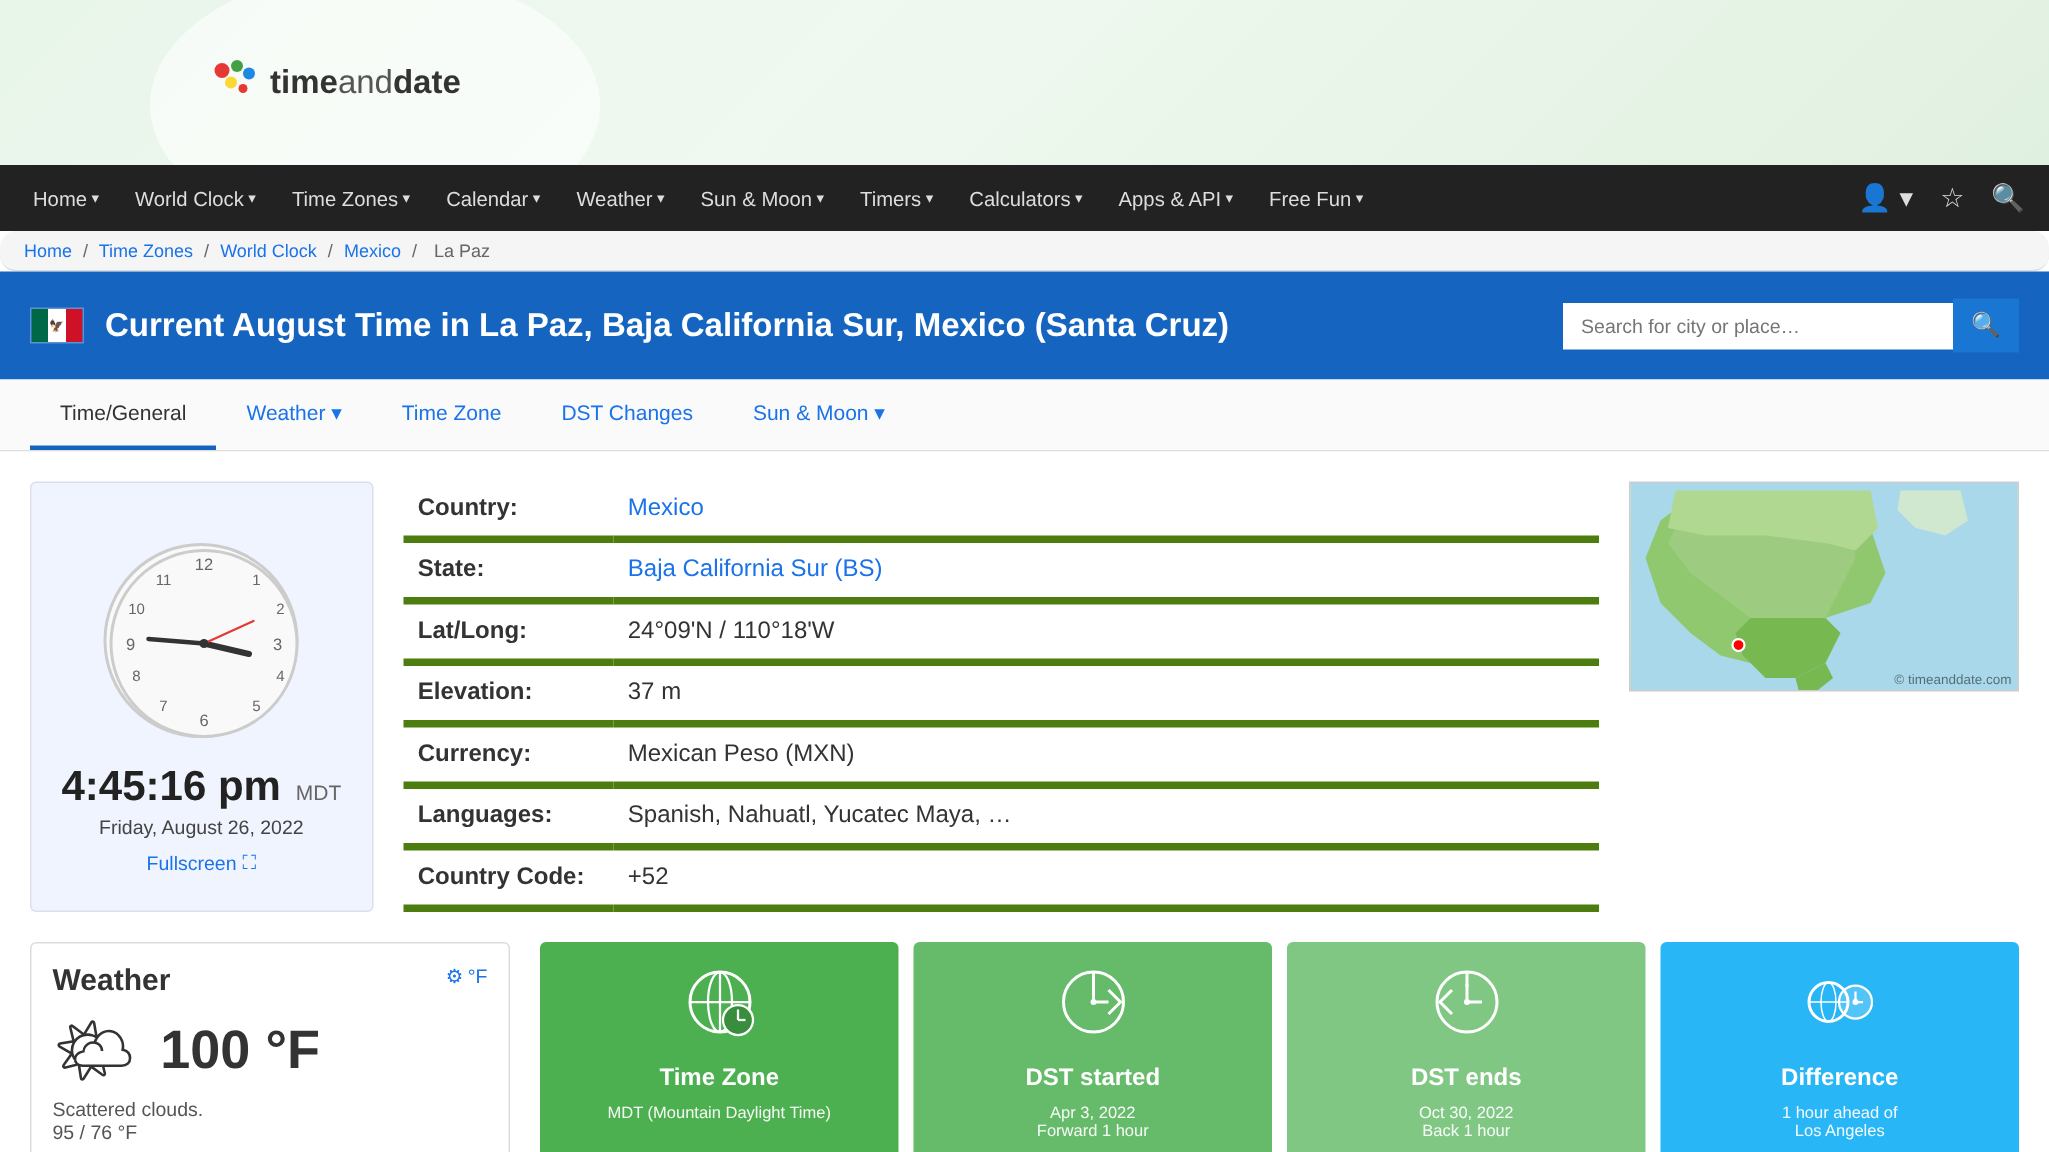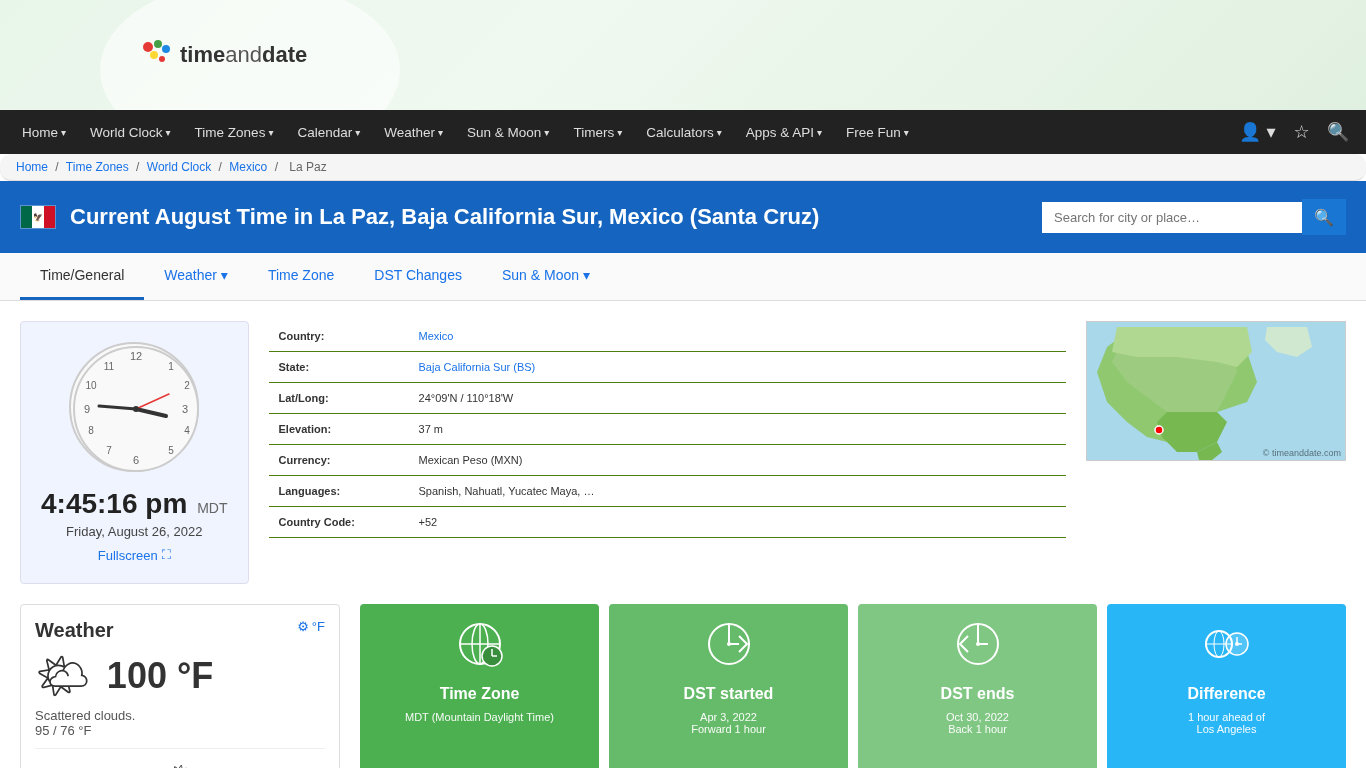--- a/index.html
+++ b/index.html
@@ -182,20 +182,21 @@
       align-items: center;
     }
     .clock-face {
       width: 130px;
       height: 130px;
       border-radius: 50%;
       border: 2px solid #ccc;
       background: #f9f9f9;
       position: relative;
       margin-bottom: 16px;
+      margin-top: 20px;
     }
     .clock-face svg {
       width: 130px;
       height: 130px;
     }
     .time-display {
       font-size: 28px;
       font-weight: bold;
       color: #222;
     }
@@ -223,22 +224,22 @@
     
     .info-table {
       flex: 1;
     }
     .info-table table {
       width: 100%;
       border-collapse: collapse;
     }
     .info-table td {
       padding: 9px 10px;
-      border-bottom: 1px solid #4d7c0f;
-      font-size: 11px;
+      border-bottom: 5px solid #4d7c0f;
+      font-size: 16px;
       vertical-align: top;
     }
     .info-table td:first-child {
       font-weight: bold;
       width: 140px;
       color: #333;
     }
     .info-table td a {
       color: #1a73e8;
       text-decoration: none;

